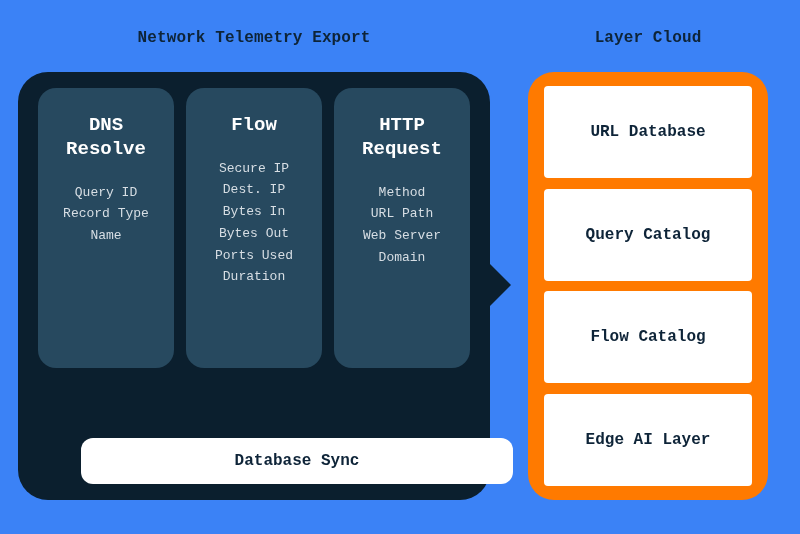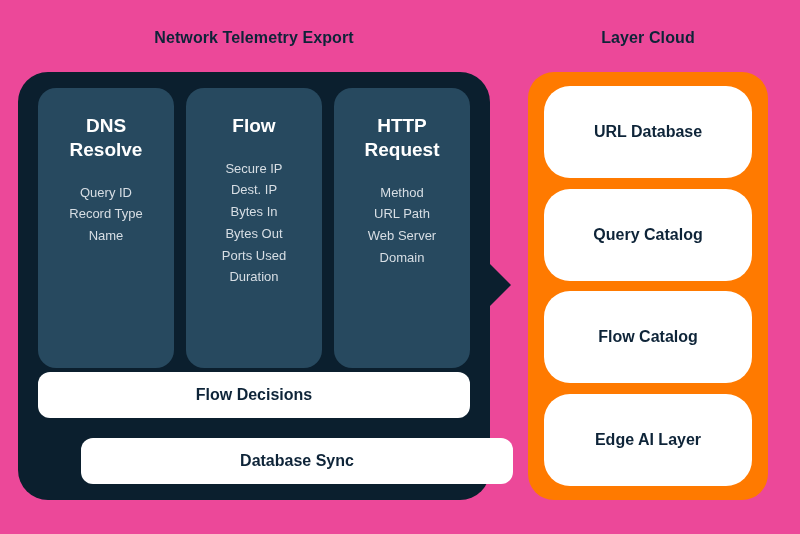--- a/index.html
+++ b/index.html
@@ -13,21 +13,22 @@
     overflow: hidden;
     font-family: "Liberation Sans", sans-serif;
     position: relative;
   }
 
   .canvas {
     position: absolute;
     inset: 0;
     width: 800px;
     height: 534px;
-    background: #ec4899;
+    background: #3b82f6;
+    font-family: Liberation Mono, monospace;
   }
 
   
   .section-title {
     position: absolute;
     font-size: 16px;
     font-weight: bold;
     color: #0E2438;
     letter-spacing: 0.1px;
     text-align: center;
@@ -131,21 +132,21 @@
     padding: 14px 16px;
     display: flex;
     flex-direction: column;
     justify-content: space-between;
   }
 
   .asset-card {
     width: 100%;
     height: 92px;
     background: #FFFFFF;
-    border-radius: 26px;
+    border-radius: 4px;
     display: flex;
     align-items: center;
     justify-content: center;
     font-size: 16px;
     font-weight: bold;
     color: #0E2438;
     box-sizing: border-box;
   }
 </style>
 </head>
@@ -190,21 +191,20 @@
           <li>Method</li>
           <li>URL Path</li>
           <li>Web Server
 Domain</li>
         </ul>
       </div>
 
     </div>
   </div>
 
-  <div class="pill-bar" id="bar-0">Flow Decisions</div>
   <div class="pill-bar" id="bar-1">Database Sync</div>
 
   <div class="arrow-connector"></div>
 
   <div class="asset-panel">
     <div class="asset-card">URL Database</div>
     <div class="asset-card">Query Catalog</div>
     <div class="asset-card">Flow Catalog</div>
     <div class="asset-card">Edge AI Layer</div>
   </div>

